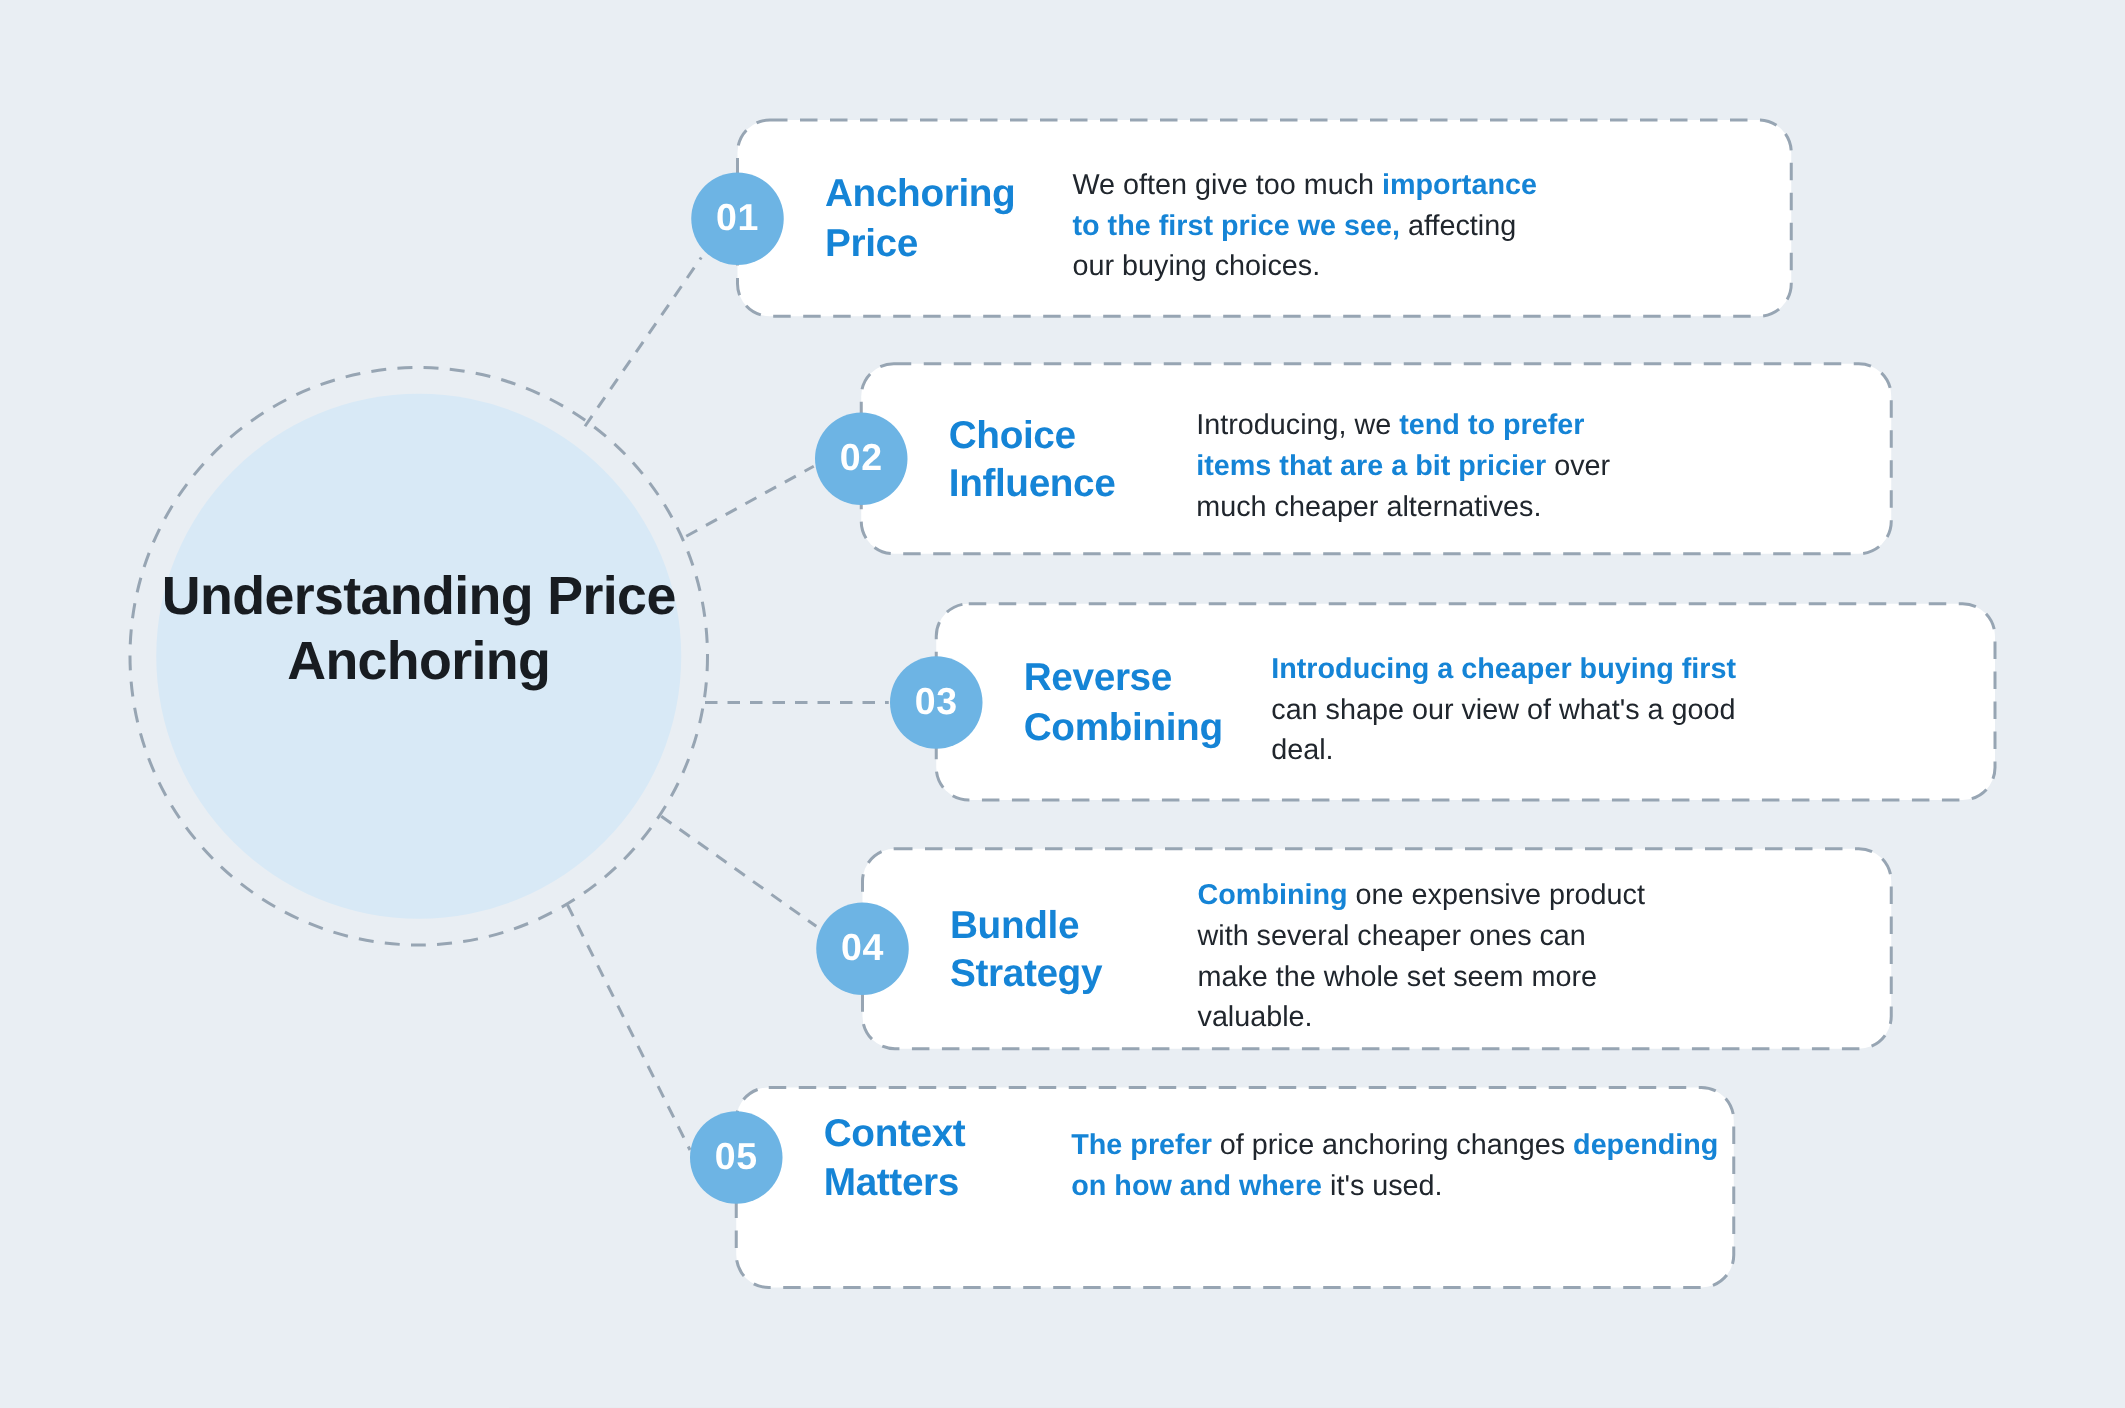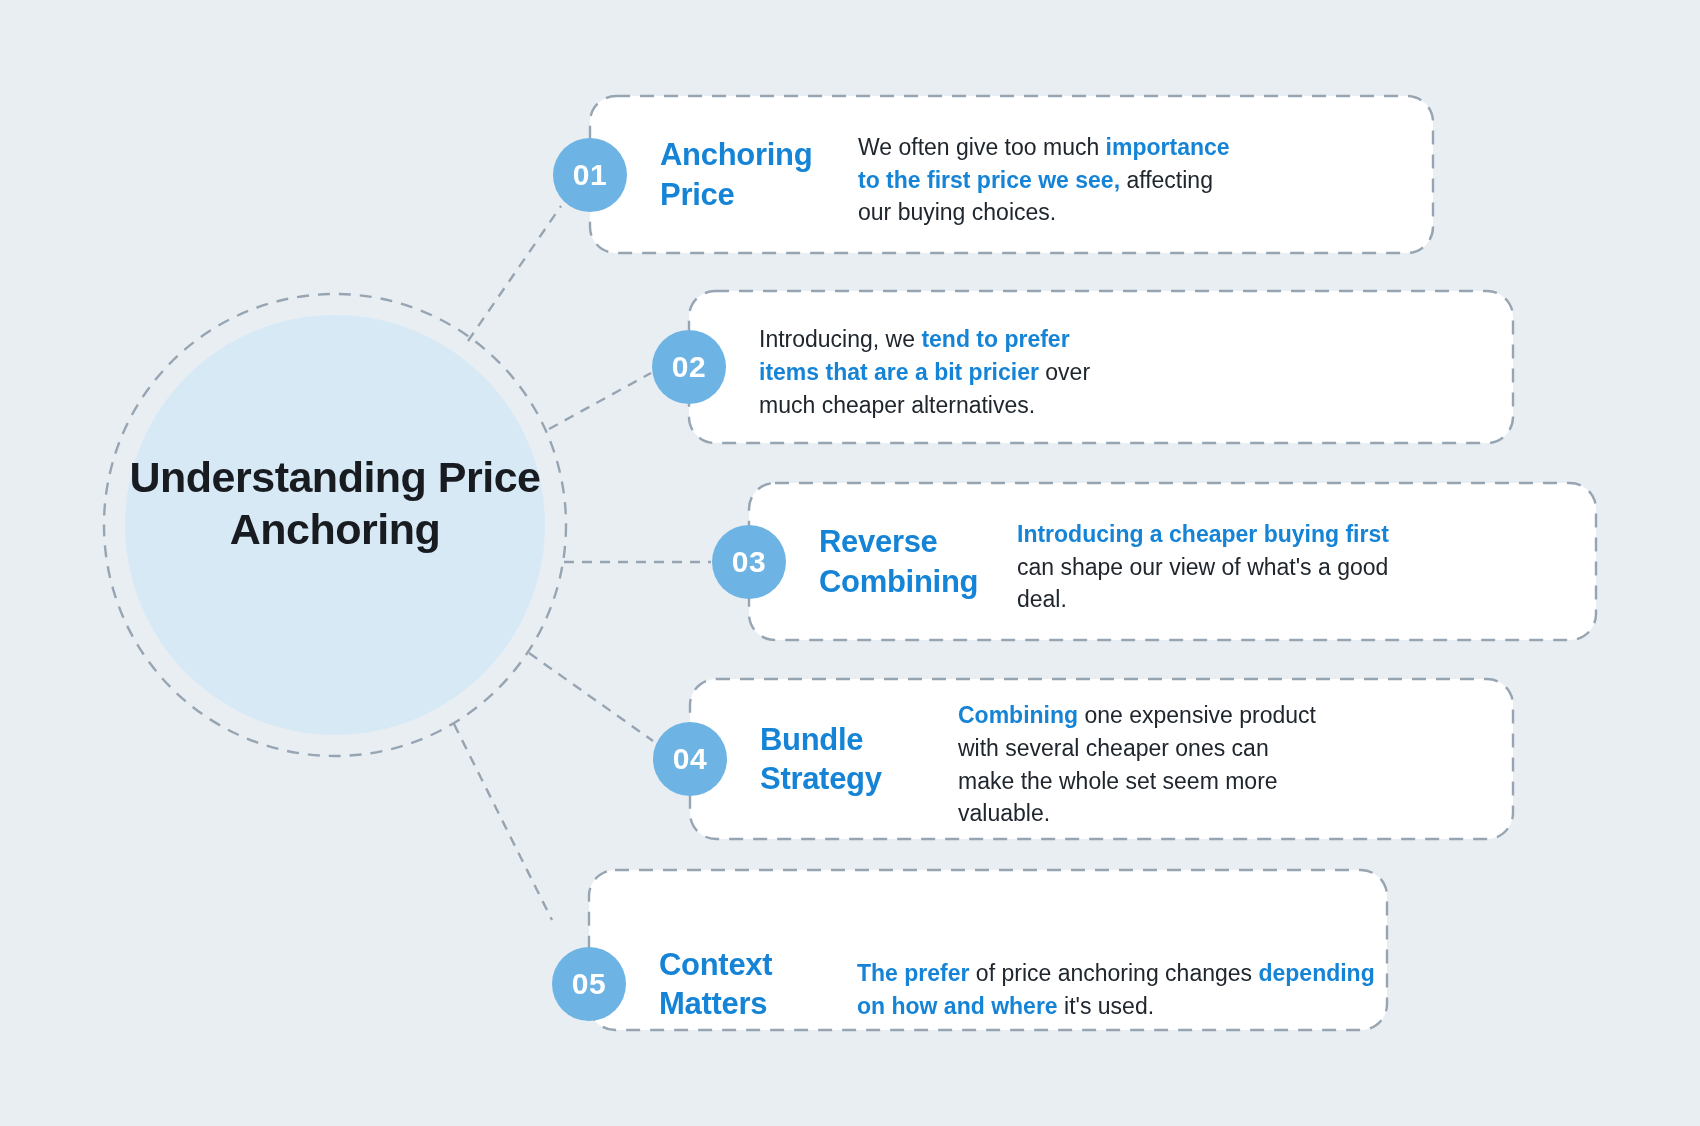--- a/index.html
+++ b/index.html
@@ -58,21 +58,21 @@
   
   .card:nth-of-type(1) .card-body{width:372px;}
   .card:nth-of-type(2) .card-body{width:388px;}
   .card:nth-of-type(3) .card-body{width:370px;}
   .card:nth-of-type(4) .card-body{width:402px;}
   .card:nth-of-type(5) .card-body{width:358px;}
   #card-1{left:590px;top:96px;width:843px;height:157px;}
   #card-2{left:689px;top:291px;width:824px;height:152px;}
   #card-3{left:749px;top:483px;width:847px;height:157px;}
   #card-4{left:690px;top:679px;width:823px;height:160px;}
-  #card-5{left:589px;top:904px;width:798px;height:160px;}
+  #card-5{left:589px;top:846px;width:798px;height:160px;}
 </style>
 </head>
 <body>
 
 <div class="stage">
 
   <svg class="bg-layer" width="1700" height="1126" viewBox="0 0 1700 1126" aria-hidden="true">
 
     <circle cx="335" cy="525" r="210" fill="#d8e9f6"></circle>
 
@@ -98,20 +98,21 @@
   <div class="center-label">Understanding Price Anchoring</div>
 
   <div class="card" id="card-1">
     <div class="badge">01</div>
     <div class="card-title">Anchoring Price</div>
     <div class="card-body"><span>We often give too much </span><span class="hl">importance to the first price we see,</span><span> affecting our buying choices.</span></div>
   </div>
 
   <div class="card" id="card-2">
     <div class="badge">02</div>
+    <div class="card-title">Choice Influence</div>
     <div class="card-body"><span>Introducing, we </span><span class="hl">tend to prefer items that are a bit pricier</span><span> over much cheaper alternatives.</span></div>
   </div>
 
   <div class="card" id="card-3">
     <div class="badge">03</div>
     <div class="card-title">Reverse Combining</div>
     <div class="card-body"><span class="hl">Introducing a cheaper buying first</span><span> can shape our view of what's a good deal.</span></div>
   </div>
 
   <div class="card" id="card-4">

